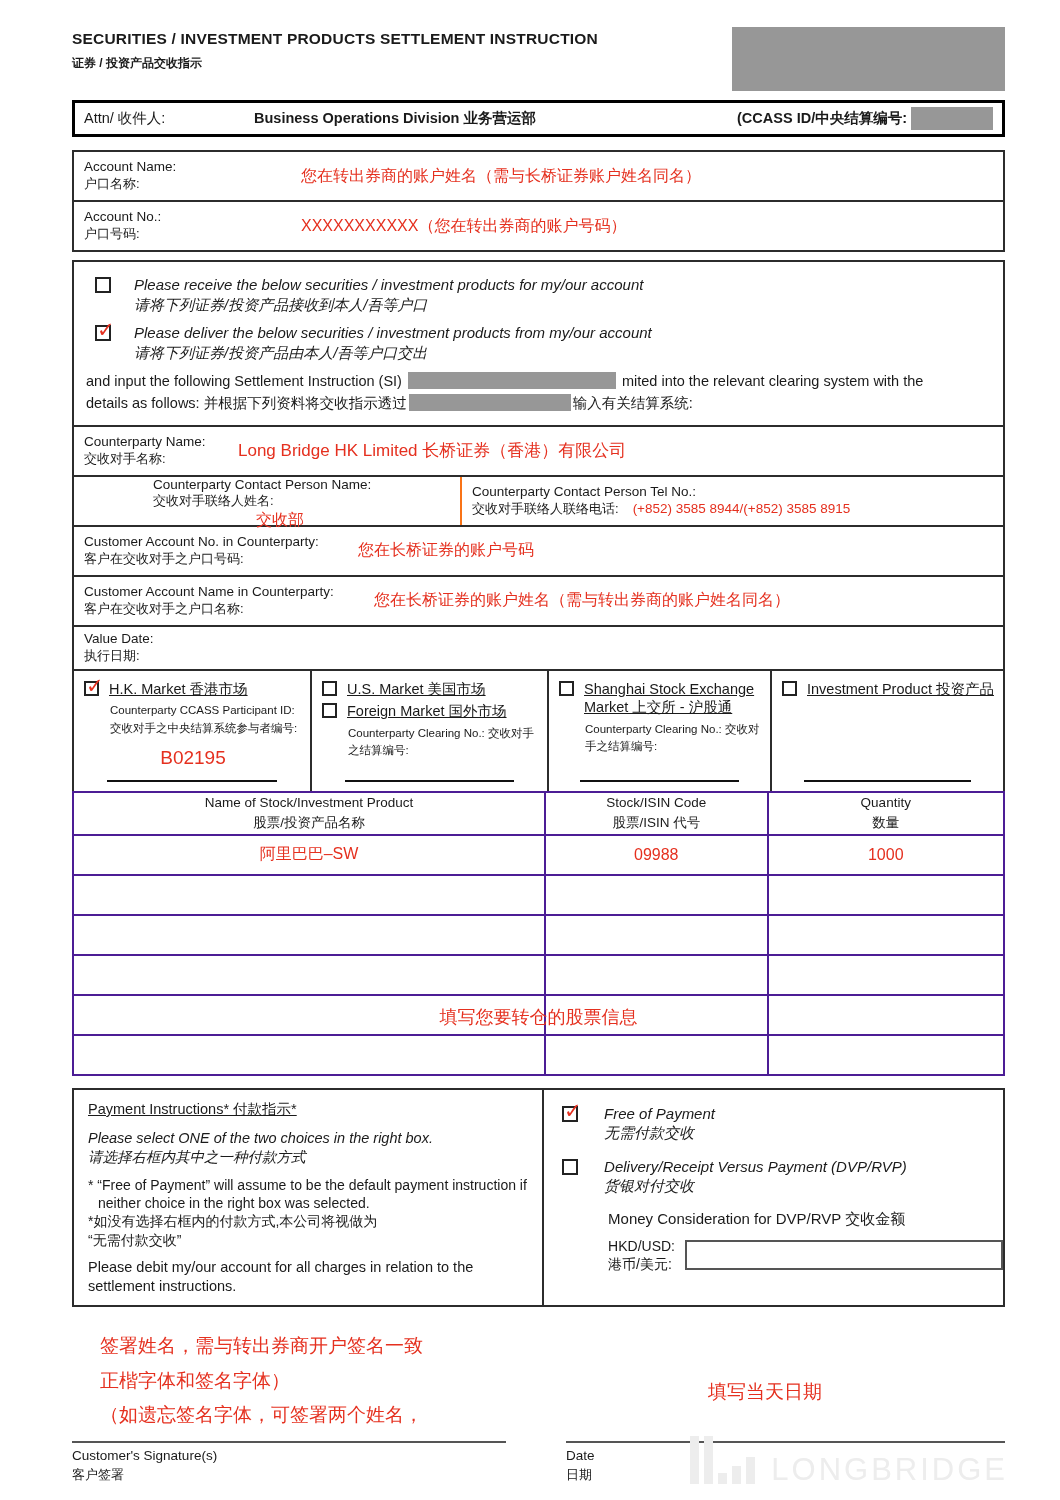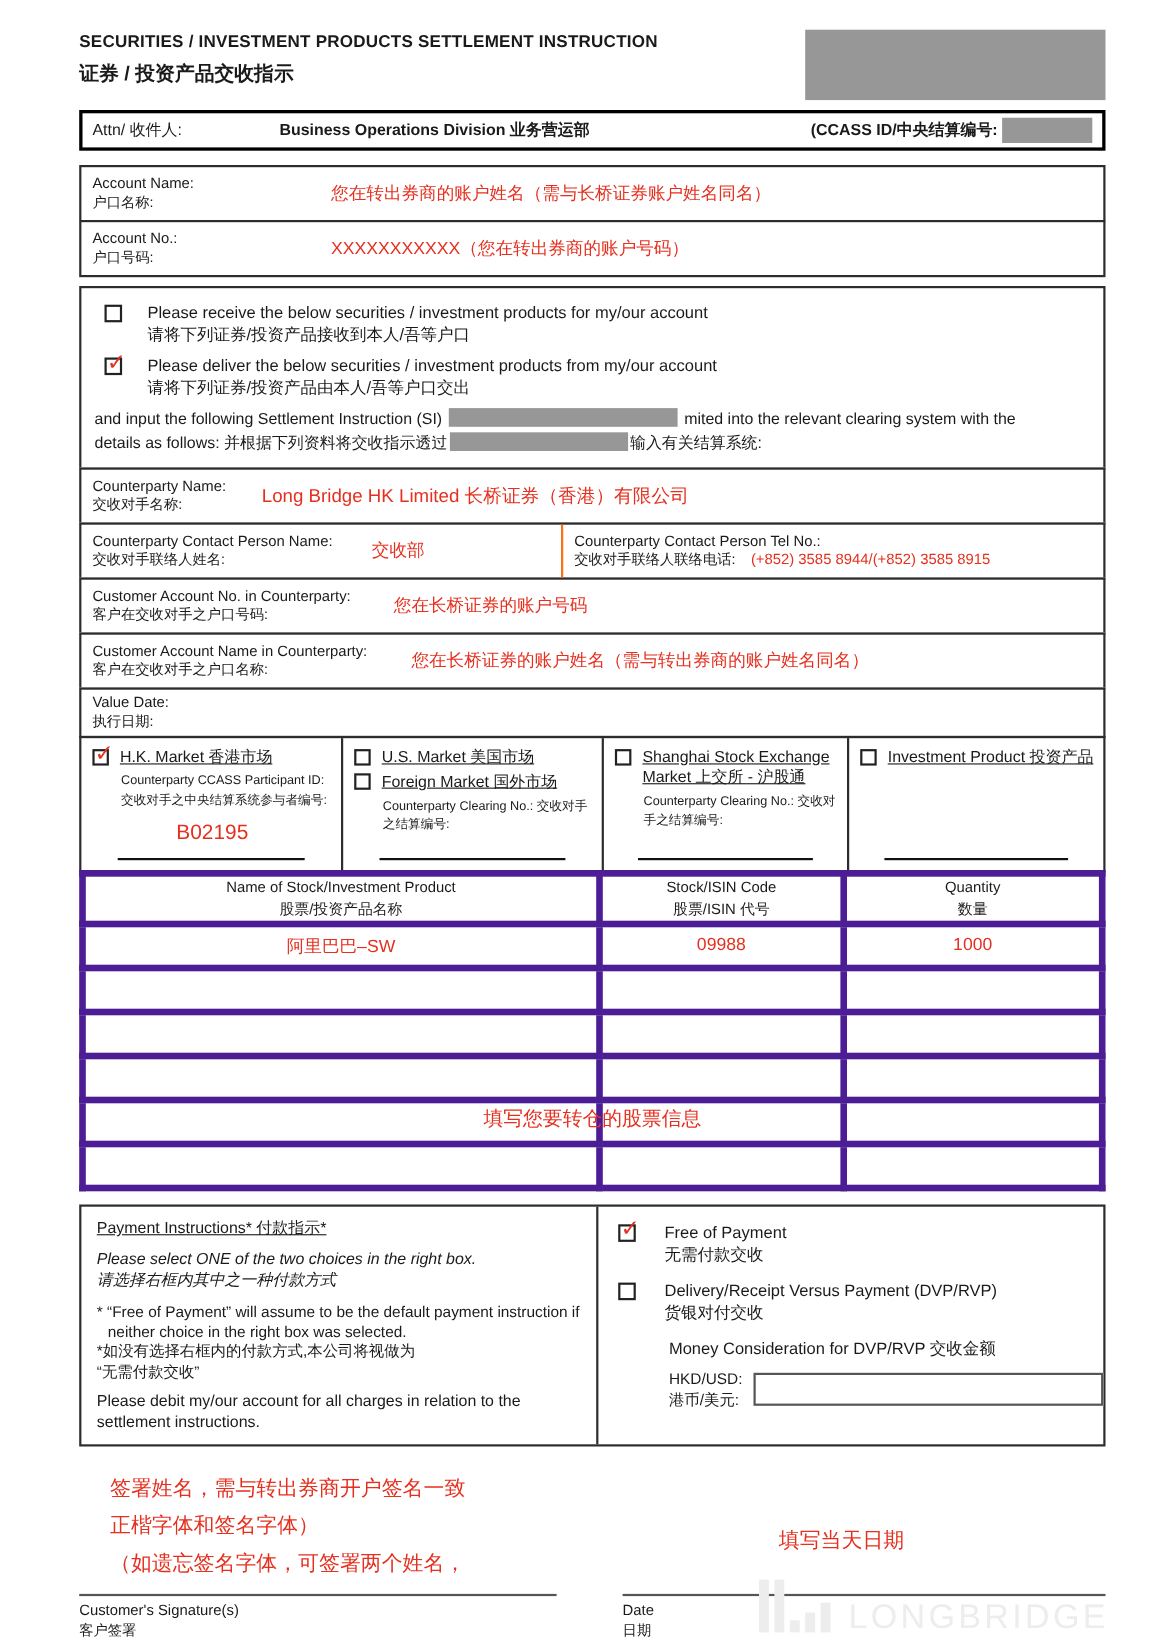--- a/index.html
+++ b/index.html
@@ -3,21 +3,21 @@
 <meta charset="utf-8">
 <style>
   * { margin:0; padding:0; box-sizing:border-box; }
   body { font-family:"Liberation Sans","DejaVu Sans",sans-serif; background:#fff; }
   .page { position:relative; width:1060px; height:1500px; background:#fff; overflow:hidden; color:#1a1a1a; }
   .content { position:relative; margin:0 55px 0 72px; }
 
   
   .header { position:relative; padding-top:30px; height:100px; }
   .title-en { font-size:15.5px; font-weight:bold; letter-spacing:.2px; }
-  .title-zh { font-size:18px; font-weight:bold; margin-top:7px; }
+  .title-zh { font-size:12px; font-weight:bold; margin-top:7px; }
   .logo-redaction { position:absolute; top:27px; right:0; width:273px; height:64px; background:#979797; }
 
   
   .attn-bar { border:3px solid #000; height:37px; display:flex; align-items:center; padding:0 9px; font-size:14.5px; }
   .attn-label { width:170px; }
   .attn-value { font-weight:bold; }
   .attn-ccass { font-weight:bold; margin-left:auto;text-align:center; }
   .ccass-redaction { width:82px; height:23px; background:#979797; margin-left:4px; }
 
   
@@ -31,35 +31,35 @@
 
   .acct-rows { margin-top:13px; }
   .acct-rows .brow { height:52px; }
   .acct-rows .lblk { width:145px; }
   .acct-rows .val { margin-left:72px; }
 
   .stack { margin-top:8px; }
 
   
   .sec-dir { border:2px solid #2c2c2c; padding:8px 0 6px 0; }
-  .cb-item { display:flex; margin:5px 0 9px 21px; }
+  .cb-item { display:flex; margin:5px 0 9px 21px;font-style:italic; }
   .cb-box { position:relative; width:16px; height:16px; border:2px solid #222; margin-top:2px; flex:none; background:#fff; }
   .cb-check { position:absolute; left:0px; top:-8px; color:#e5301f; font-size:21px; line-height:1; }
   .cb-text { margin-left:23px; font-size:15px; line-height:1.3; }
   .si-para { margin:9px 10px 4px 12px; font-size:14.5px; line-height:1.5; }
   .redaction { display:inline-block; background:#979797; height:17px; vertical-align:-3px; }
   .redact-1 { width:208px; margin:0 6px; }
   .redact-2 { width:162px; margin:0 2px; }
 
   .row-cp-name { height:52px; }
   .row-cp-name .lblk { width:150px; }
   .row-cp-name .val { font-size:17px; margin-left:4px; }
 
   .row-split { height:52px; padding-left:0; align-items:stretch; }
-  .cell-l { width:436px; display:flex; align-items:center; padding-left:10px; }
+  .cell-l { width:386px; display:flex; align-items:center; padding-left:10px;flex-direction:column; }
   .cell-l .lblk { width:238px; }
   .cell-l .val { margin-left:16px; }
   .cell-r { flex:1; border-left:2px solid #f97316; display:flex; align-items:center; padding-left:10px; }
   .tel-red { font-size:13.5px; margin-left:14px; }
 
   .row-cust-no { height:52px; }
   .row-cust-no .lblk { width:258px; }
   .row-cust-no .val { margin-left:16px; }
   .row-cust-name { height:52px; }
   .row-cust-name .lblk { width:262px; }
@@ -74,21 +74,21 @@
   .mtitle-row { display:flex; margin-bottom:4px; }
   .mtitle-row .cb-box { width:15px; height:15px; margin-top:1px; }
   .mtitle { font-size:14.5px; text-decoration:underline; margin-left:10px; line-height:1.3; }
   .msub { font-size:11.5px; line-height:1.5; margin-left:26px; margin-top:3px; }
   .mval { font-size:19px; text-align:center; margin-top:10px; }
   .mline { position:absolute; bottom:9px; left:14%; width:72%; border-bottom:2px solid #111; }
 
   
   .table-wrap { position:relative; margin-top:-2px; }
   table.stock { width:100%; border-collapse:collapse; }
-  table.stock th, table.stock td { border:6px solid #4c1d95; text-align:center; vertical-align:middle; }
+  table.stock th, table.stock td { border:2px solid #4c1d95; text-align:center; vertical-align:middle; }
   table.stock th { height:43px; font-weight:normal; font-size:13.5px; line-height:1.5; }
   table.stock td { height:40px; font-size:16px; }
   .c1 { width:50.7%; } .c2 { width:23.9%; } .c3 { width:25.4%; }
   td.stockname { font-size:18px; }
   .tbl-annot { position:absolute; left:50%; top:214px; transform:translateX(-50%); font-size:18px; white-space:nowrap; }
 
   
   .payment { display:flex; border:2px solid #2c2c2c; margin-top:12px; min-height:195px; align-items:stretch; }
   .pay-l { width:473px; border-right:2px solid #2c2c2c; padding:10px 12px 10px 14px; }
   .pay-head { font-size:14.5px; text-decoration:underline; margin-bottom:10px; }

